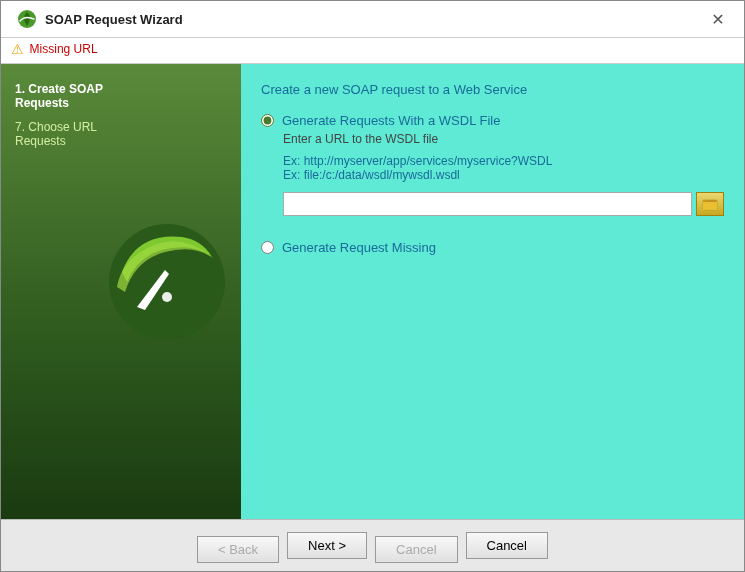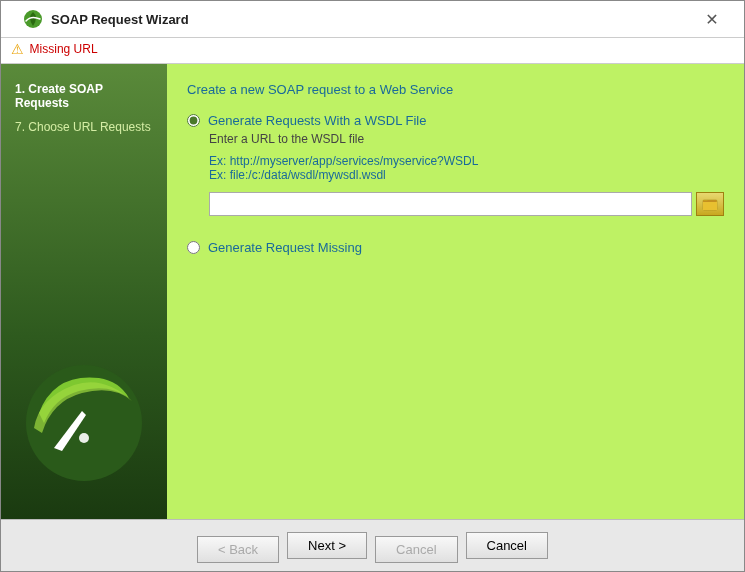--- a/index.html
+++ b/index.html
@@ -21,21 +21,21 @@
       background: #f0f0f0;
       border: 1px solid #888;
       box-shadow: 2px 2px 8px rgba(0,0,0,0.4);
       display: flex;
       flex-direction: column;
     }
 
     
     .title-bar {
       background: #fff;
-      padding: 8px 22px;
+      padding: 8px 16px;
       display: flex;
       align-items: center;
       justify-content: space-between;
       border-bottom: 1px solid #ccc;
       min-height: 36px;
     }
     .title-bar-left {
       display: flex;
       align-items: center;
       gap: 8px;
@@ -82,25 +82,25 @@
 
     
     .main-body {
       display: flex;
       flex: 1;
       overflow: hidden;
     }
 
     
     .sidebar {
-      width: 166px;
+      width: 240px;
       background: linear-gradient(to bottom, #5a8a3a 0%, #2e5a1e 60%, #1a3a10 100%);
       padding: 16px 14px;
       display: flex;
-      flex-direction: column;
+      flex-direction: row;
       justify-content: space-between;
       color: #fff;
     }
     .sidebar-steps {
       display: flex;
       flex-direction: column;
       gap: 6px;
     }
     .sidebar-step {
       font-size: 12px;
@@ -115,21 +115,21 @@
       display: flex;
       justify-content: center;
       align-items: center;
       margin-bottom: 20px;
     }
 
     
     .content {
       flex: 1;
       padding: 18px 20px;
-      background: #bef264;
+      background: #5eead4;
       display: flex;
       flex-direction: column;
     }
     .content-title {
       font-size: 13px;
       color: #1a6a9a;
       margin-bottom: 16px;
       text-decoration: none;
     }
 

